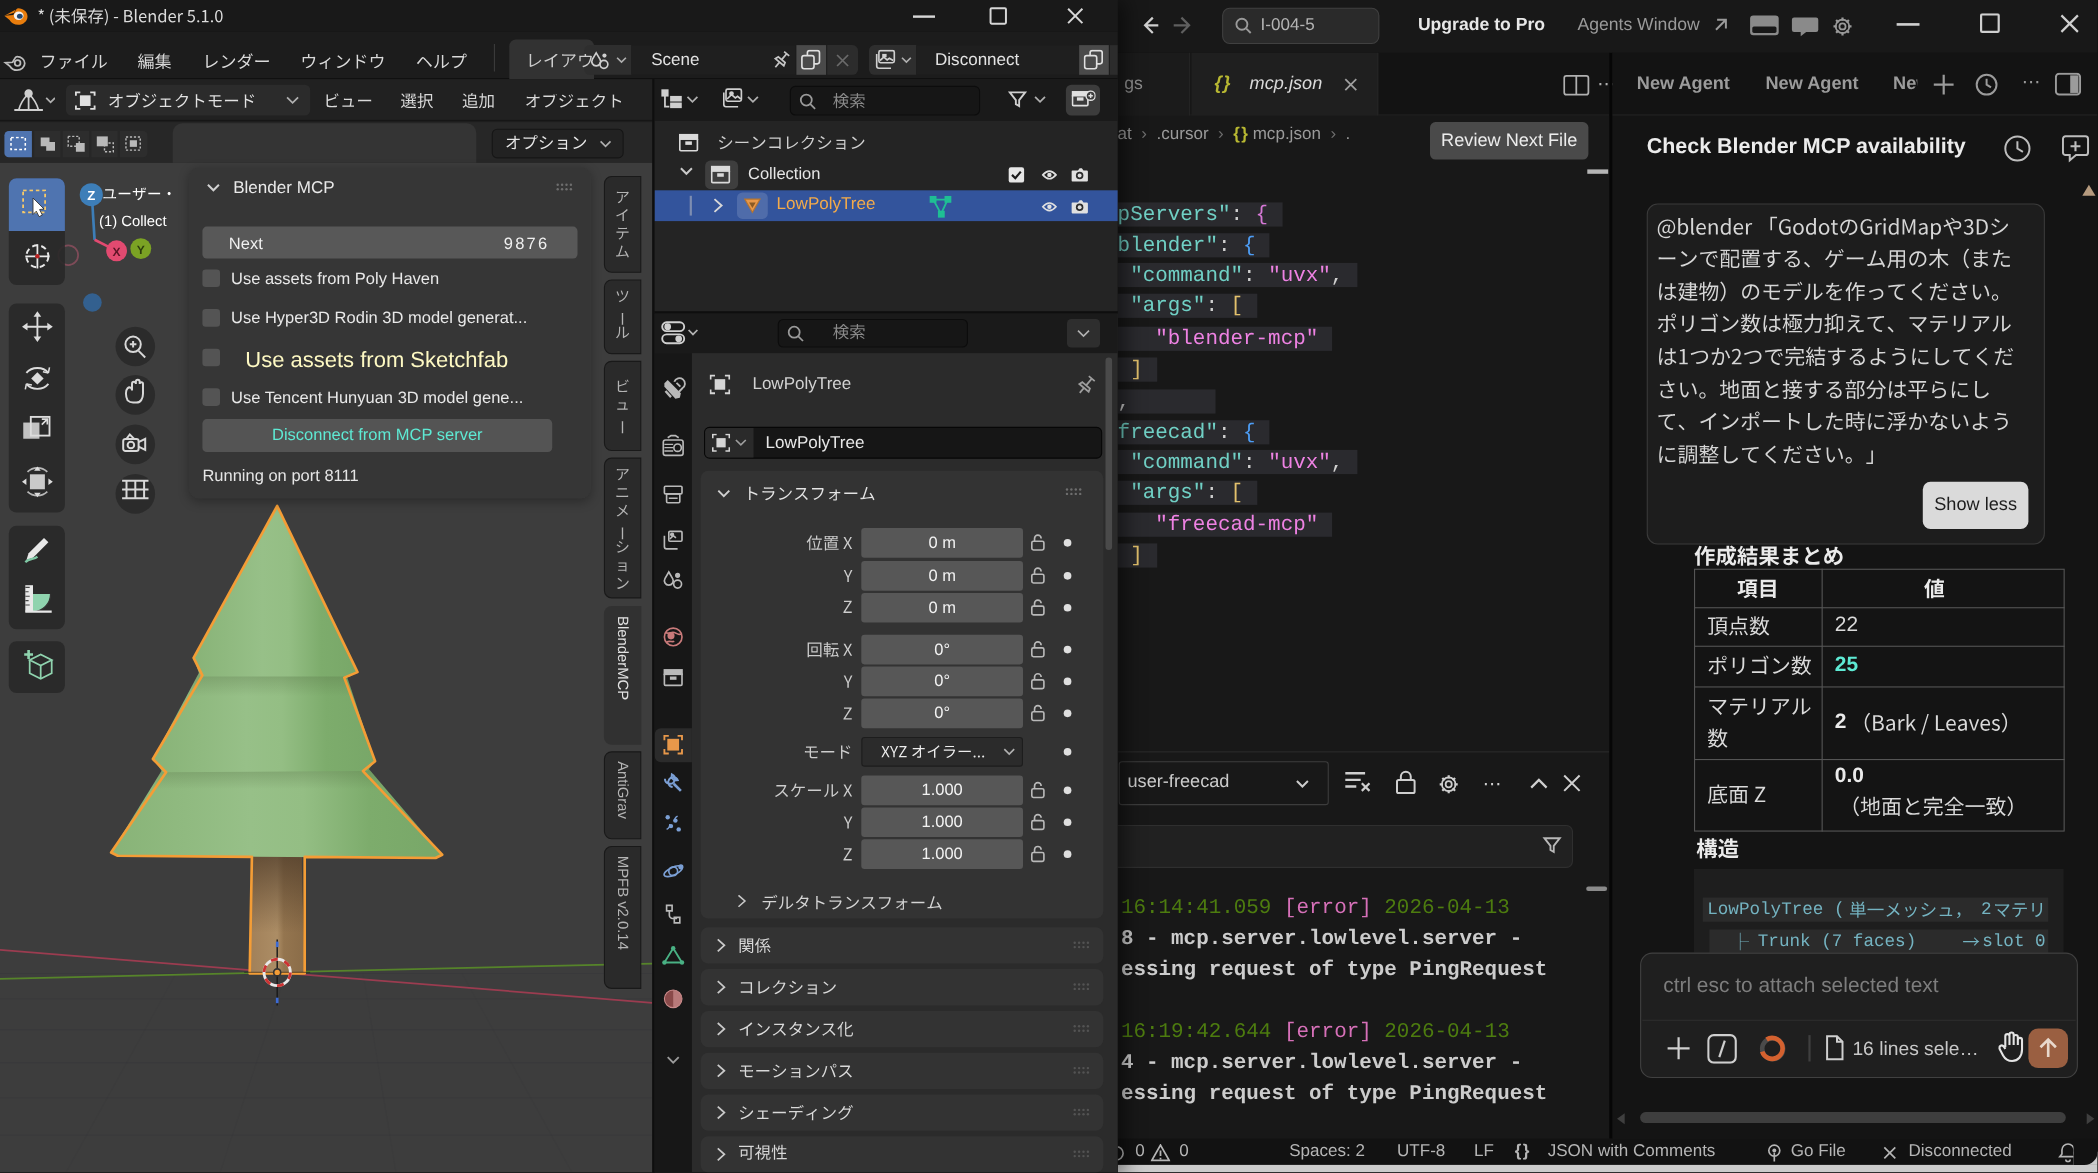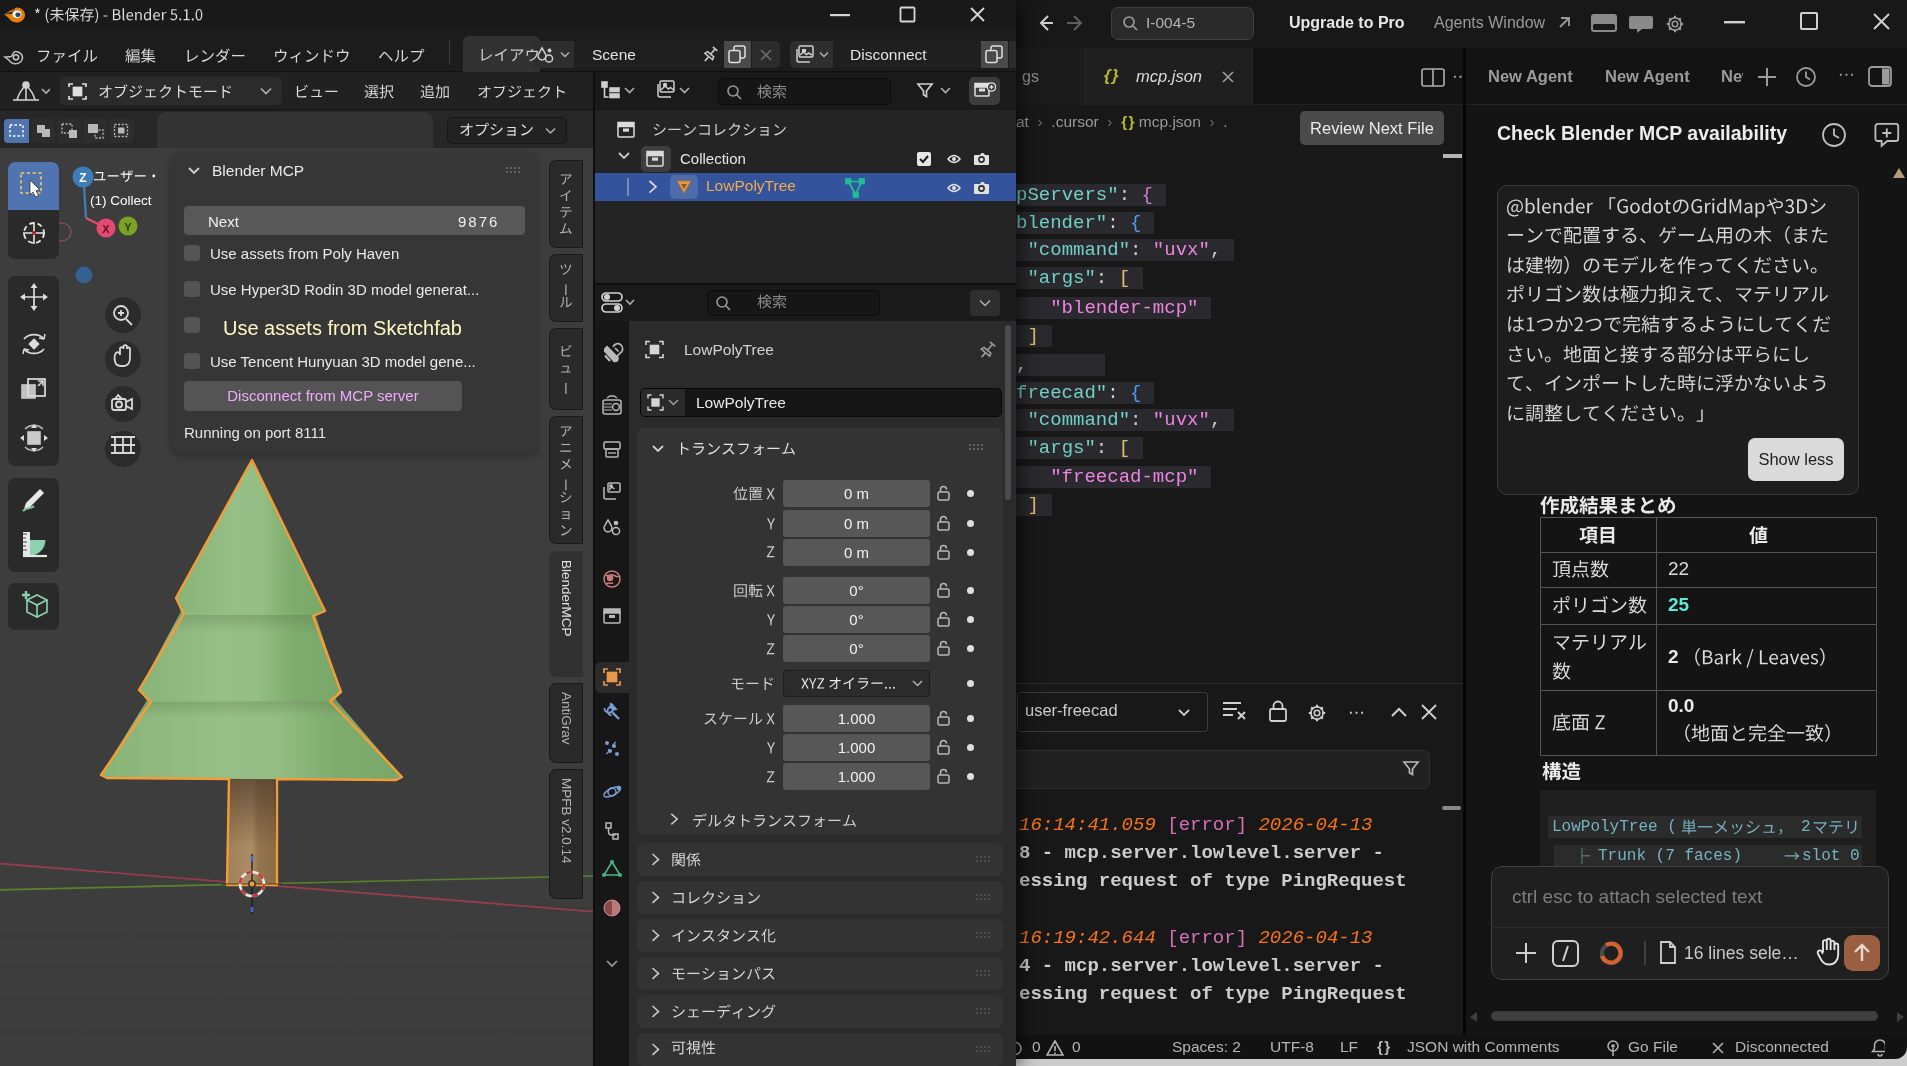--- a/index.html
+++ b/index.html
@@ -327,21 +327,21 @@
  <svg class="a" style="left:404px;top:703px" width="18" height="18">
       <path d="M2 2l14 14M16 2L2 16" stroke="#cfcfcf" stroke-width="1.8"></path>
     </svg>
  <div class="a" style="left:-8px;top:750px;width:422px;height:39px;background:#212121;border:1px solid #2f2f2f;border-radius:6px"></div>
  <svg class="a" style="left:384px;top:757px" width="24" height="24">
       <g transform="translate(3,4)">
         <use href="#funnel" stroke="#b8b8b8"></use>
       </g>
     </svg>
  <div class="a" style="left:426px;top:806px;width:19px;height:4px;background:#8a8a8a;border-radius:2px"></div>
-<style>.lg{position:absolute;left:3px;font-size:19px;font-weight:700;white-space:pre;font-family:"Liberation Mono",monospace;color:#cccccc}.lt{color:#f97316;font-style:italic;font-weight:400}.le{color:#d670b8;font-weight:400}</style>
+<style>.lg{position:absolute;left:3px;font-size:19px;font-weight:700;white-space:pre;font-family:"Liberation Mono",monospace;color:#cccccc}.lt{color:#4d7c0f;font-weight:400}.le{color:#d670b8;font-weight:400}</style>
 <div class="lg" style="top:814px"><span class="lt">16:14:41.059 </span><span class="le">[error]</span><span class="lt"> 2026-04-13</span></div>
 <div class="lg" style="top:842px">8 - mcp.server.lowlevel.server -</div>
 <div class="lg" style="top:870px">essing request of type PingRequest</div>
 <div class="lg" style="top:927px"><span class="lt">16:19:42.644 </span><span class="le">[error]</span><span class="lt"> 2026-04-13</span></div>
 <div class="lg" style="top:955px">4 - mcp.server.lowlevel.server -</div>
 <div class="lg" style="top:983px">essing request of type PingRequest</div>
 
  <div class="a" style="left:0;top:1035px;width:891px;height:24px;background:#121212;border-bottom-right-radius:12px"></div>
  <div class="a" style="left:0;top:1038px;width:891px;height:20px;color:#b5b5b5;font-size:15.5px">
   <svg class="a" style="left:-8px;top:3px" width="18" height="15">
@@ -773,21 +773,21 @@
 <div class="a" style="left:208px;top:213px;color:#f0f0f0;font-size:15px">Next</div>
 <div class="a" style="left:458px;top:213px;color:#f0f0f0;font-size:15px;letter-spacing:2px">9876</div>
 <div class="a" style="left:184px;top:245px;width:16px;height:16px;background:#545454;border-radius:3px"></div>
 <div class="a" style="left:210px;top:245px;color:#e9e9e9;font-size:15px">Use assets from Poly Haven</div>
 <div class="a" style="left:184px;top:281px;width:16px;height:16px;background:#545454;border-radius:3px"></div>
 <div class="a" style="left:210px;top:281px;color:#e9e9e9;font-size:15px">Use Hyper3D Rodin 3D model generat...</div>
 <div class="a" style="left:184px;top:317px;width:16px;height:16px;background:#545454;border-radius:3px"></div>
 <div class="a" style="left:223px;top:317px;color:#fef9c3;font-size:20px">Use assets from Sketchfab</div>
 <div class="a" style="left:184px;top:353px;width:16px;height:16px;background:#545454;border-radius:3px"></div>
 <div class="a" style="left:210px;top:353px;color:#e9e9e9;font-size:15px">Use Tencent Hunyuan 3D model gene...</div>
-<div class="a" style="left:184px;top:381px;width:278px;height:30px;background:#545454;border-radius:4px;text-align:center;line-height:30px;color:#f0abfc;font-size:15px">Disconnect from MCP server</div>
+<div class="a" style="left:184px;top:381px;width:318px;height:30px;background:#545454;border-radius:4px;text-align:center;line-height:30px;color:#5eead4;font-size:15px">Disconnect from MCP server</div>
 <div class="a" style="left:184px;top:424px;color:#e5e5e5;font-size:15px">Running on port 8111</div>
 
 <div class="a" style="left:549px;top:160px;width:34px;height:88px;background:#2a2a2a;border:1px solid #191919;border-radius:7px 0 0 7px"></div>
 <div class="a" style="left:549px;top:254px;width:34px;height:68px;background:#2a2a2a;border:1px solid #191919;border-radius:7px 0 0 7px"></div>
 <div class="a" style="left:549px;top:328px;width:34px;height:82px;background:#2a2a2a;border:1px solid #191919;border-radius:7px 0 0 7px"></div>
 <div class="a" style="left:549px;top:416px;width:34px;height:128px;background:#2a2a2a;border:1px solid #191919;border-radius:7px 0 0 7px"></div>
 <div class="a" style="left:549px;top:551px;width:34px;height:126px;background:#313131;border-radius:7px 0 0 7px"></div>
 <div class="a" style="left:549px;top:683px;width:34px;height:80px;background:#2a2a2a;border:1px solid #191919;border-radius:7px 0 0 7px"></div>
 <div class="a" style="left:549px;top:769px;width:34px;height:130px;background:#2a2a2a;border:1px solid #191919;border-radius:7px 0 0 7px"></div>
 <div class="a" style="left:552px;top:560px;writing-mode:vertical-rl;font-size:13.5px;color:#e2e2e2;line-height:29px;height:112px">BlenderMCP</div>

